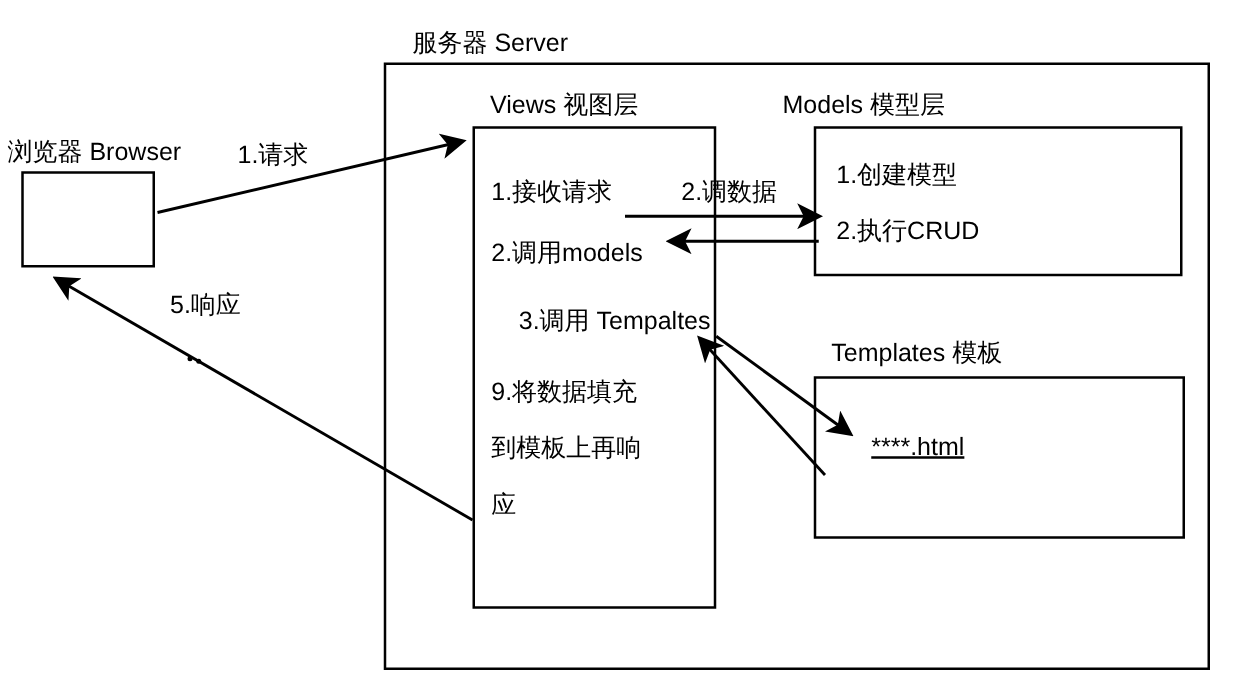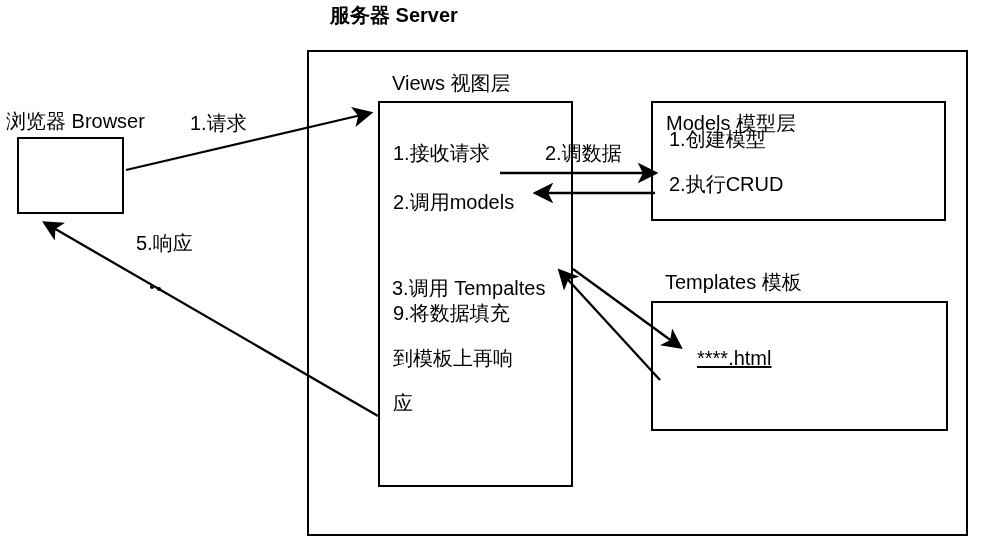--- a/index.html
+++ b/index.html
@@ -28,36 +28,36 @@
       pointer-events: none;
     }
   </style>
 </head>
 <body>
 
 <div class="label" style="left:6px; top:108px;">浏览器  Browser</div>
 
 <div class="box" style="left:17px; top:137px; width:107px; height:77px;"></div>
 
-<div class="label" style="left:330px; top:2px;font-weight:bold;">服务器 Server</div>
+<div class="label" style="left:330px; top:21px;">服务器 Server</div>
 
 <div class="box" style="left:307px; top:50px; width:661px; height:486px;"></div>
 
 <div class="label" style="left:392px; top:70px;">Views 视图层</div>
 
 <div class="box" style="left:378px; top:101px; width:195px; height:386px;"></div>
 
 <div class="label" style="left:393px; top:140px;text-align:center;">1.接收请求</div>
 <div class="label" style="left:393px; top:189px;">2.调用models</div>
-<div class="label" style="left:392px; top:243px;margin-top:32px;">3.调用 Tempaltes</div>
+<div class="label" style="left:415px; top:243px;">3.调用 Tempaltes</div>
 <div class="label" style="left:393px; top:300px;">9.将数据填充</div>
 <div class="label" style="left:393px; top:345px;">到模板上再响</div>
 <div class="label" style="left:393px; top:390px;">应</div>
 
-<div class="label" style="left:666px; top:70px;margin-top:40px;">Models 模型层</div>
+<div class="label" style="left:626px; top:70px;">Models 模型层</div>
 
 <div class="box" style="left:651px; top:101px; width:295px; height:120px;"></div>
 
 <div class="label" style="left:669px; top:126px;">1.创建模型</div>
 <div class="label" style="left:669px; top:171px;text-align:center;">2.执行CRUD</div>
 
 <div class="label" style="left:665px; top:269px;">Templates 模板</div>
 
 <div class="box" style="left:651px; top:301px; width:297px; height:130px;"></div>
 

